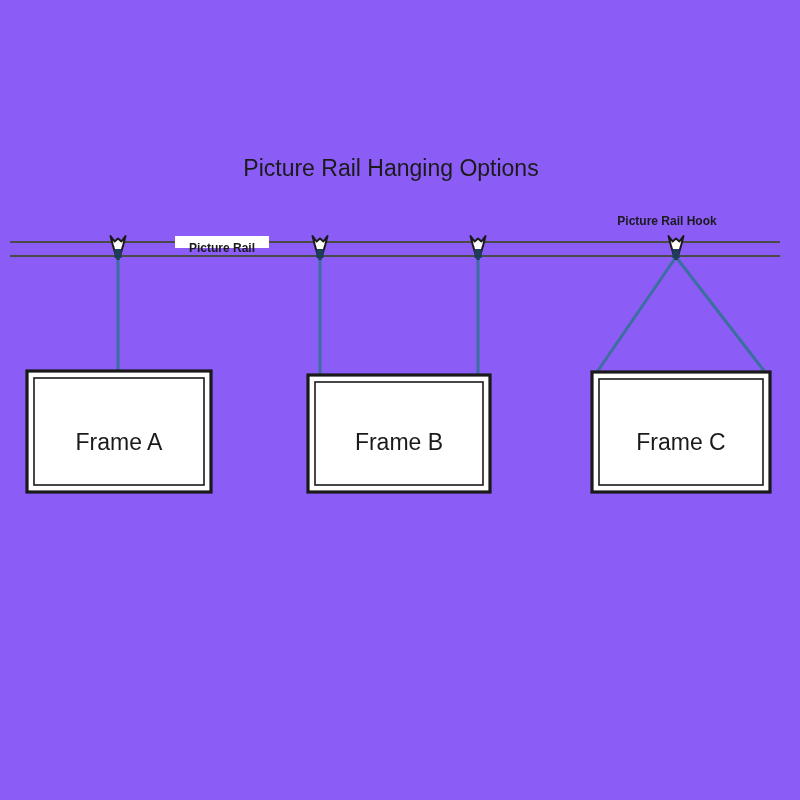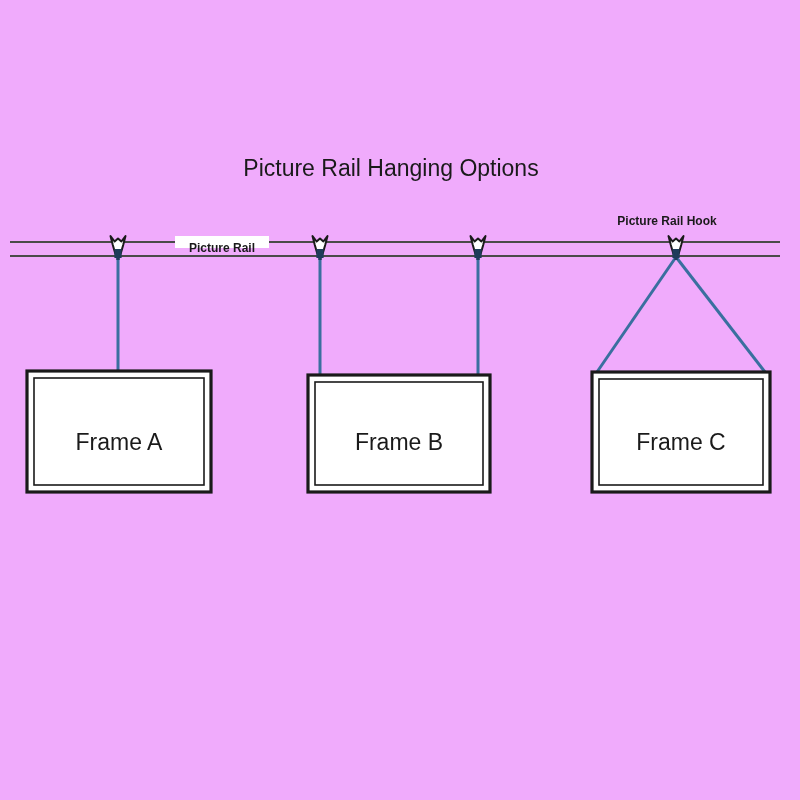--- a/index.html
+++ b/index.html
@@ -9,21 +9,21 @@
     background: #ffffff;
   }
   body {
     font-family: "Liberation Sans", sans-serif;
     color: #111111;
   }
   #canvas {
     position: relative;
     width: 800px;
     height: 800px;
-    background: #f0abfc;
+    background: #8b5cf6;
     overflow: hidden;
   }
   #diagram-svg {
     position: absolute;
     left: 0;
     top: 0;
     width: 800px;
     height: 800px;
     display: block;
   }

